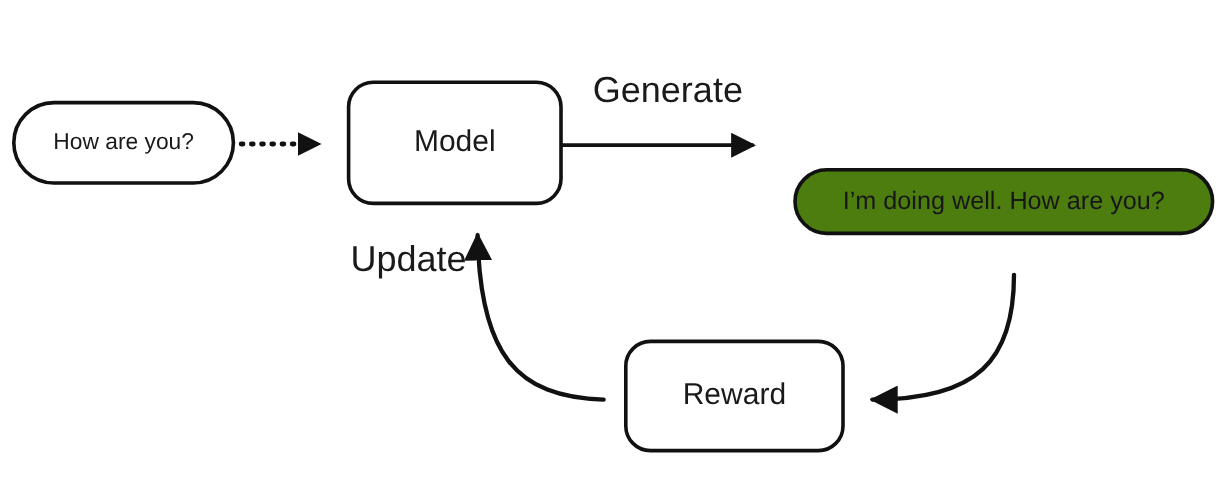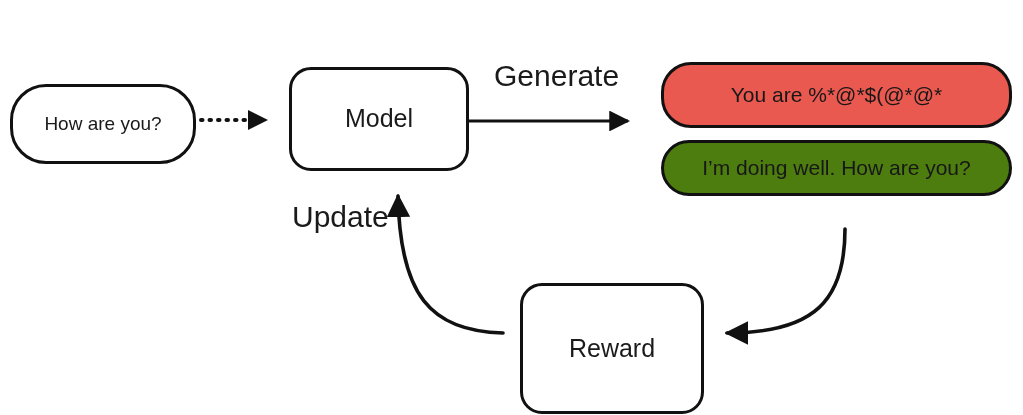--- a/index.html
+++ b/index.html
@@ -41,42 +41,42 @@
     font-family: "Liberation Sans", sans-serif;
     color: #1a1a1a;
     line-height: 1.1;
     white-space: nowrap;
   }
   
   #node-prompt {
     left: 10px;
     top: 84px;
     width: 186px;
-    height: 80px;
+    height: 70px;
     border-radius: 36px;
   }
   #node-prompt .node-label { font-size: 19px; }
 
   
   #node-model {
     left: 271px;
     top: 67px;
     width: 180px;
     height: 104px;
     border-radius: 22px;
     margin-left: 18px;
   }
   #node-model .node-label { font-size: 25px; }
 
   
   #node-reward {
     left: 520px;
     top: 283px;
     width: 184px;
-    height: 131px;
+    height: 94px;
     border-radius: 22px;
   }
   #node-reward .node-label { font-size: 25px; }
 
   
   .output-pill {
     position: absolute;
     box-sizing: border-box;
     border: 3px solid #111111;
     border-radius: 30px;
@@ -149,23 +149,20 @@
   </div>
 
   <div class="node" id="node-model">
     <span class="node-label">Model</span>
   </div>
 
   <div class="node" id="node-reward">
     <span class="node-label">Reward</span>
   </div>
 
-  <div class="output-pill" id="output-bad" style="background: rgb(233, 89, 79);">
-    <span class="node-label">You are %*@*$(@*@*</span>
-  </div>
 
   <div class="output-pill" id="output-good" style="background: #4d7c0f;">
     <span class="node-label">I’m doing well. How are you?</span>
   </div>
 
   <div class="edge-label" id="label-update">Update</div>
 
   <div class="edge-label" id="label-generate">Generate</div>
 
 </div>

